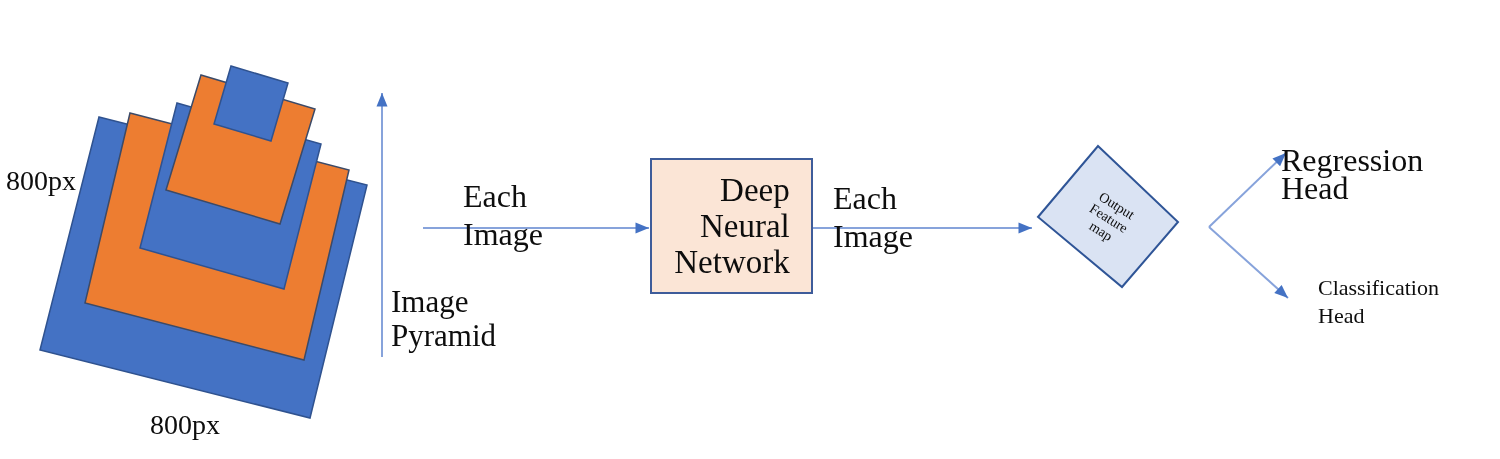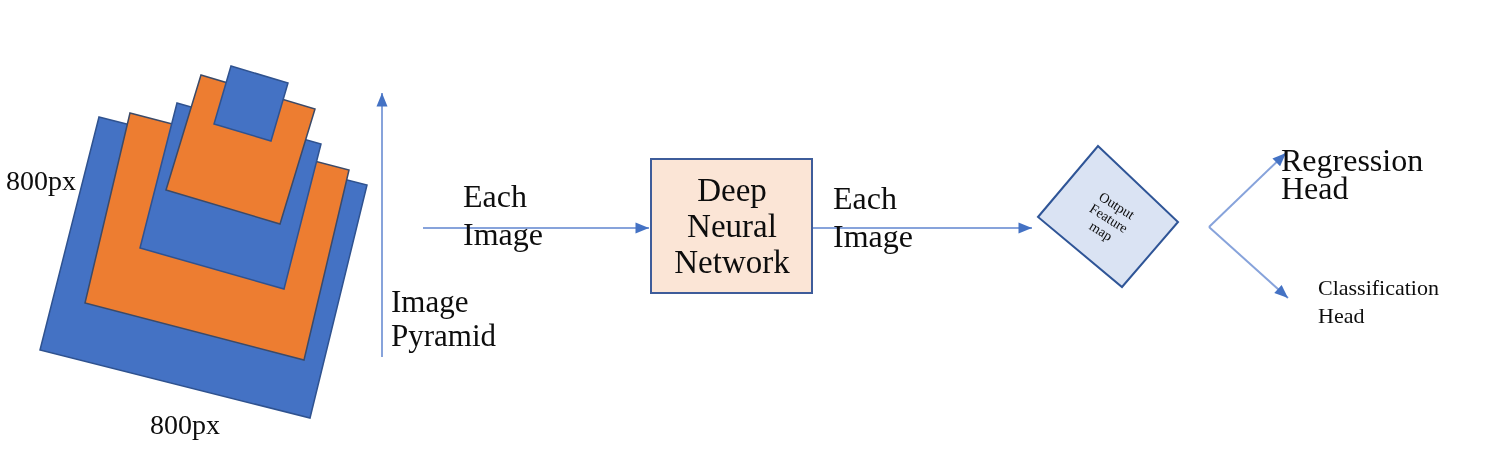--- a/index.html
+++ b/index.html
@@ -18,21 +18,21 @@
     color:#0d0d0d;
   }
   .lbl-800-left   {left:6px;   top:167px; font-size:28px; line-height:27px; white-space:nowrap;}
   .lbl-800-bottom {left:150px; top:411px; font-size:28px; line-height:27px; white-space:nowrap;}
   .lbl-image-pyramid {left:391px; top:285px; font-size:31px; line-height:34px;}
   .lbl-each-1 {left:463px; top:177px; font-size:32px; line-height:38px;}
   .lbl-each-2 {left:833px; top:179px; font-size:32px; line-height:38px;}
   .lbl-dnn{
     left:651px; top:159px; width:162px; height:134px;
     display:flex; align-items:center; justify-content:center;
-    text-align:center; font-size:33px; line-height:36px;border-radius:11px;
+    text-align:right; font-size:33px; line-height:36px;border-radius:11px;
   }
   .lbl-feature-map{
     left:1029px; top:168px; width:160px; height:100px;
     display:flex; align-items:center; justify-content:center;
     text-align:center; font-size:14px; line-height:15px;
     transform:rotate(32deg);
   }
   .lbl-regression     {left:1281px; top:146px; font-size:32px; line-height:28px;}
   .lbl-classification {left:1318px; top:274px; font-size:22px; line-height:28px;}
 </style>

